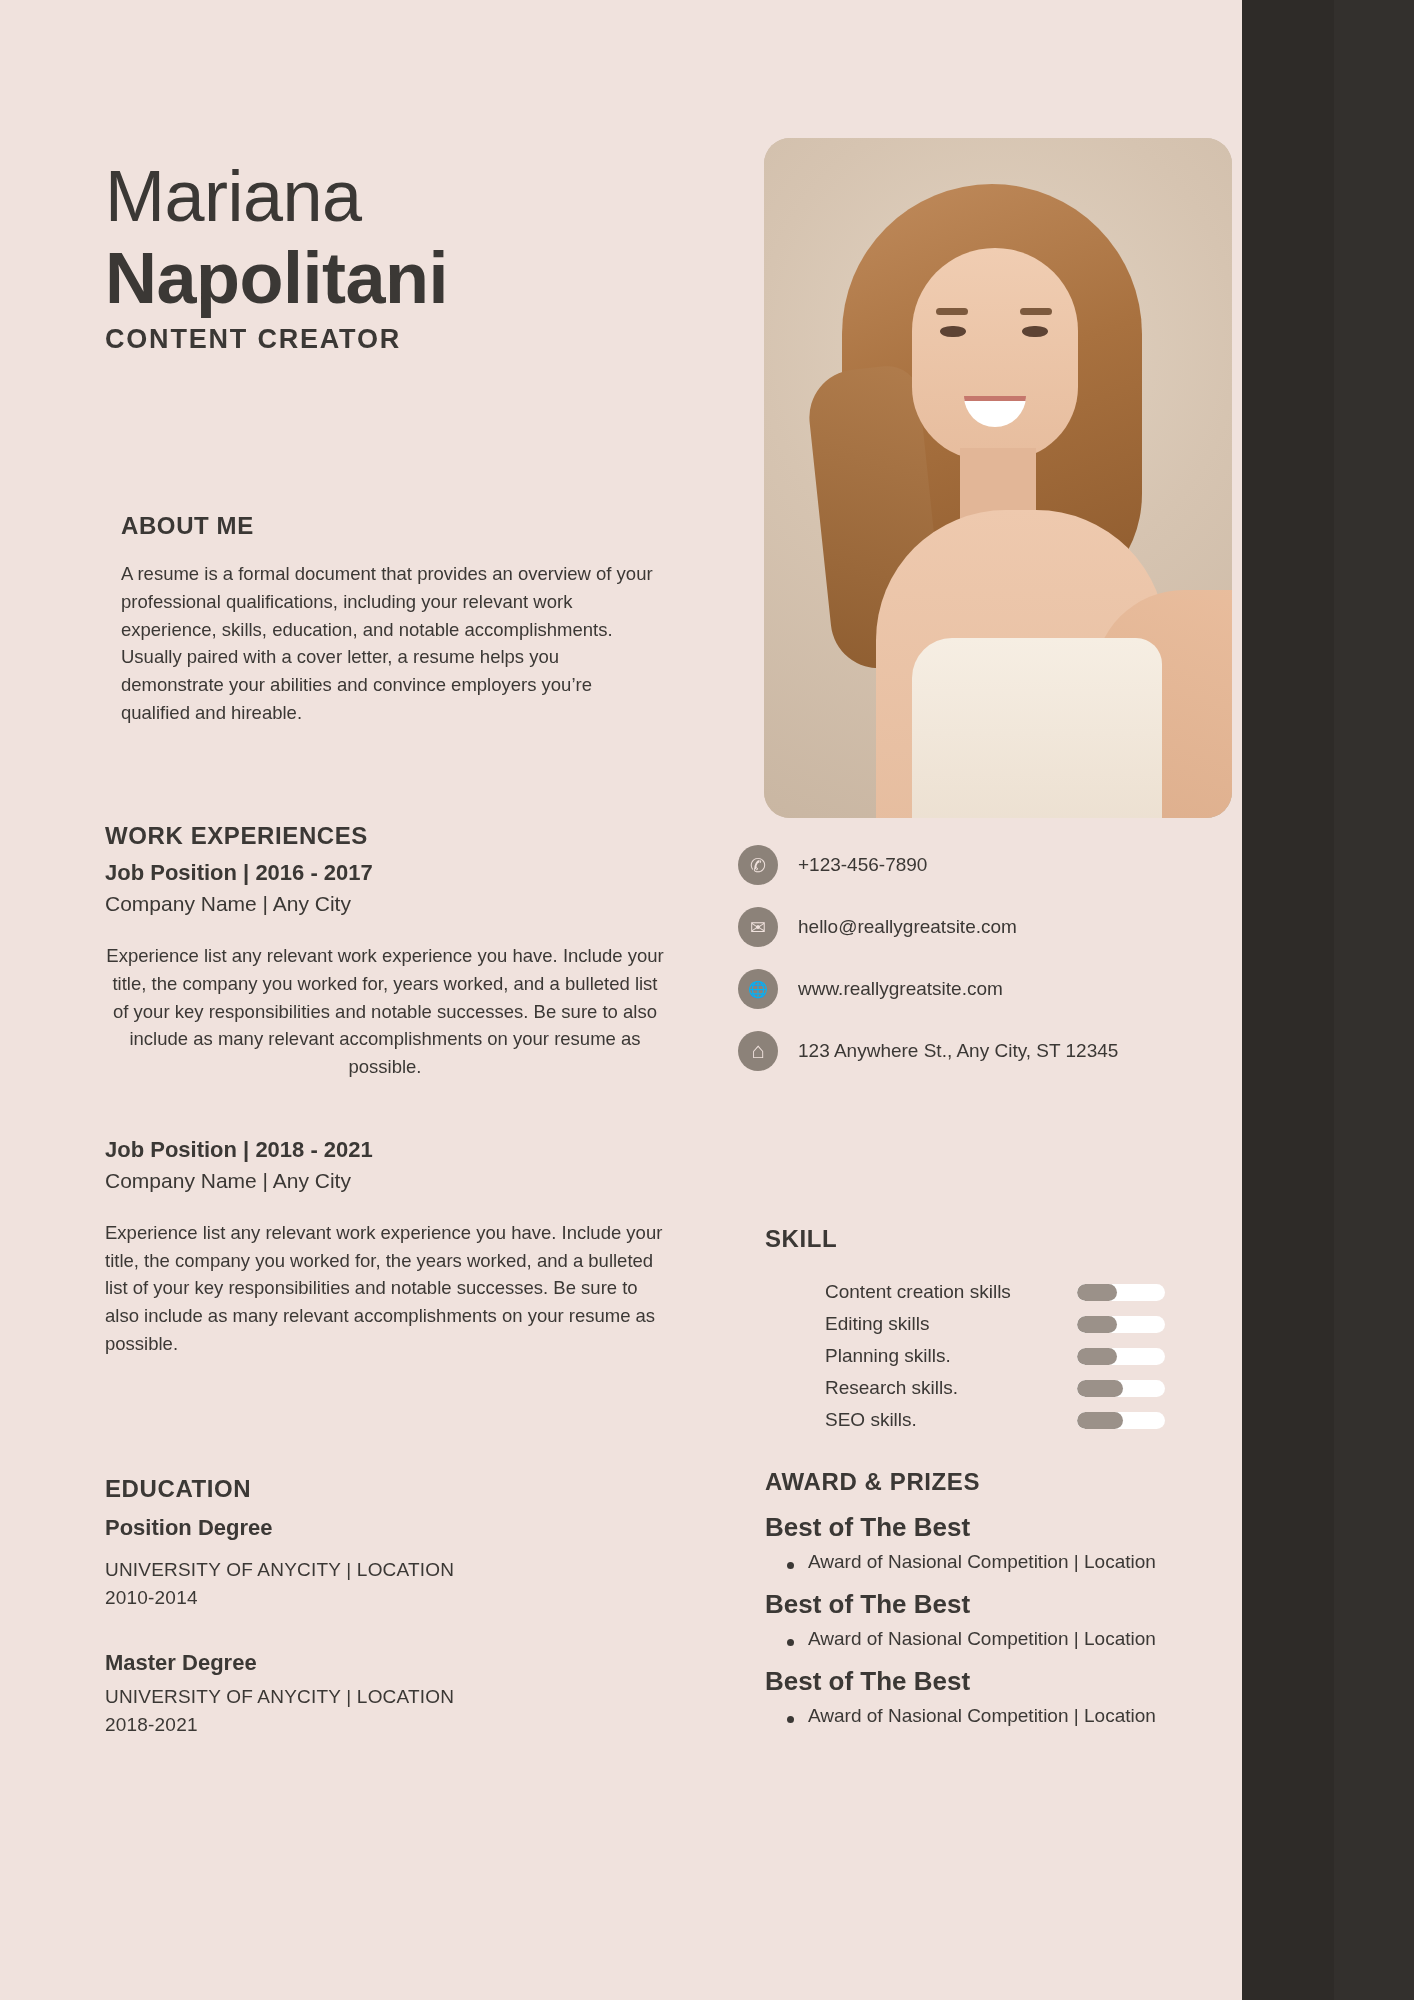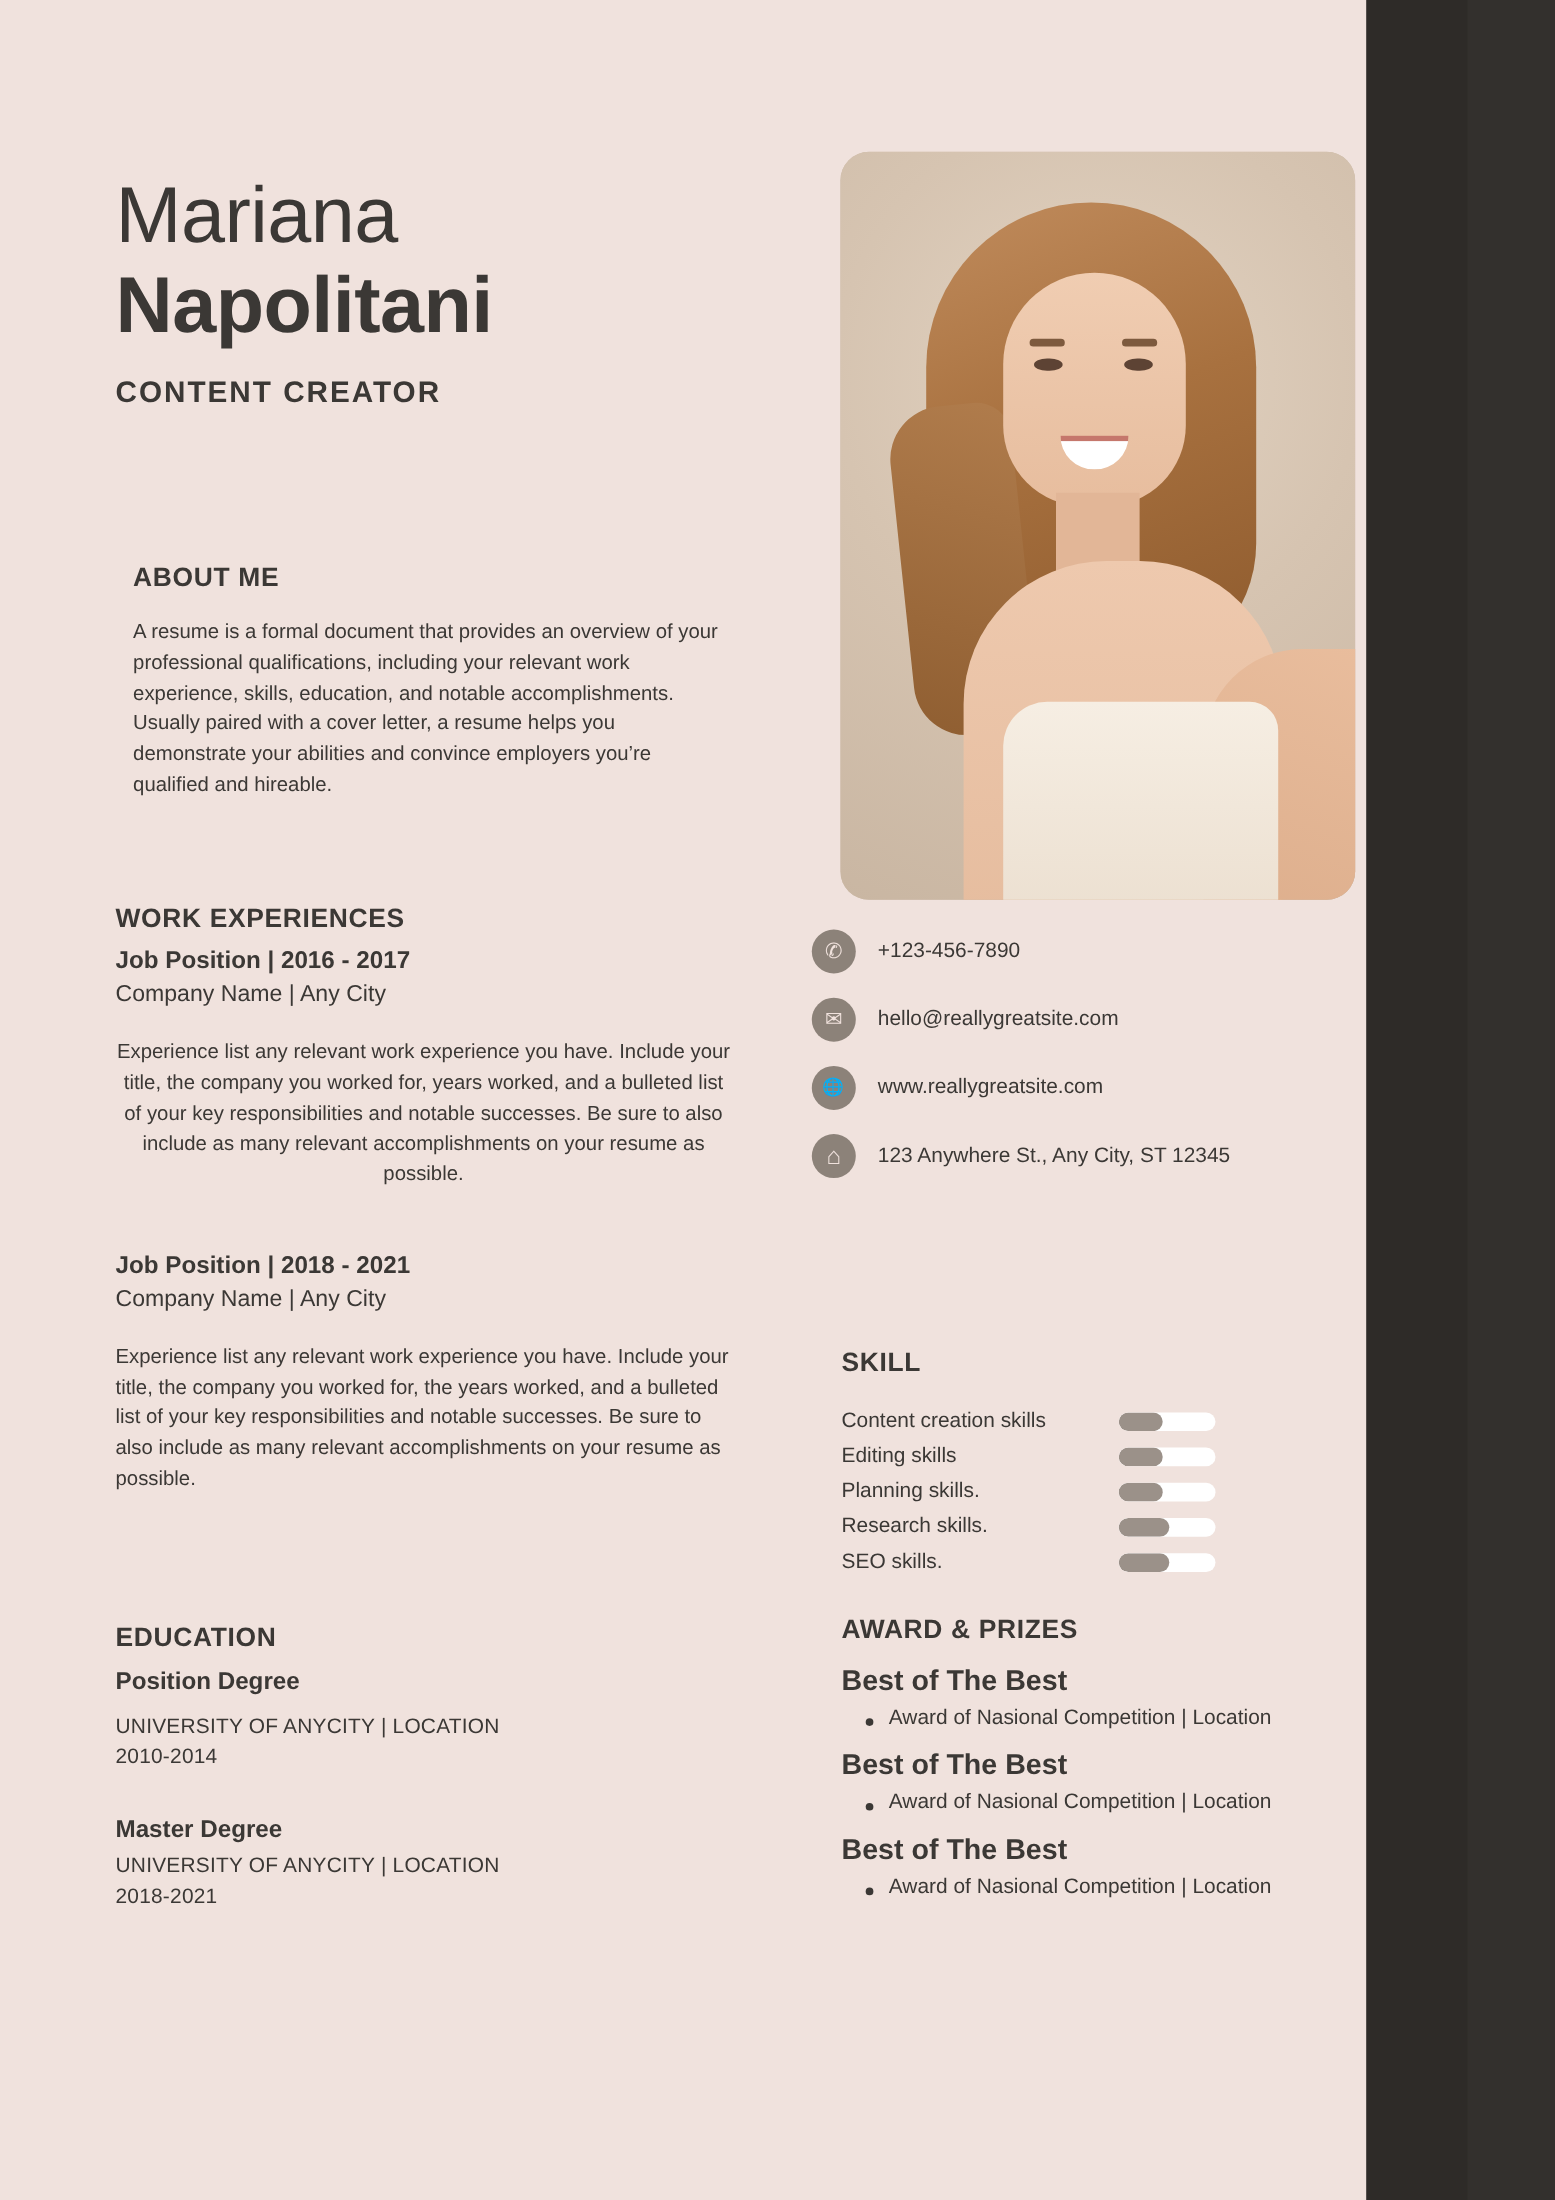--- a/index.html
+++ b/index.html
@@ -50,21 +50,21 @@
     color: #3b3835;
     letter-spacing: -0.5px;
     line-height: 1.12;
     margin-top: 6px;
   }
   .role {
     font-size: 27px;
     font-weight: 700;
     color: #3b3835;
     letter-spacing: 1.8px;
-    margin-top: 22px;
+    margin-top: 5px;
   }
 
   
   .photo-frame {
     position: absolute;
     left: 764px;
     top: 138px;
     width: 468px;
     height: 680px;
     border-radius: 26px;
@@ -293,20 +293,21 @@
     position: absolute;
     left: 765px;
     top: 1225px;
     width: 460px;
   }
   .skill-list { margin-top: 28px; }
   .skill-row {
     display: flex;
     align-items: center;
     margin-bottom: 10px;
+    justify-content: center;
   }
   .skill-name {
     font-size: 19px;
     color: #3b3835;
     width: 252px;
     flex: none;
   }
   .skill-bar {
     position: relative;
     width: 88px;

